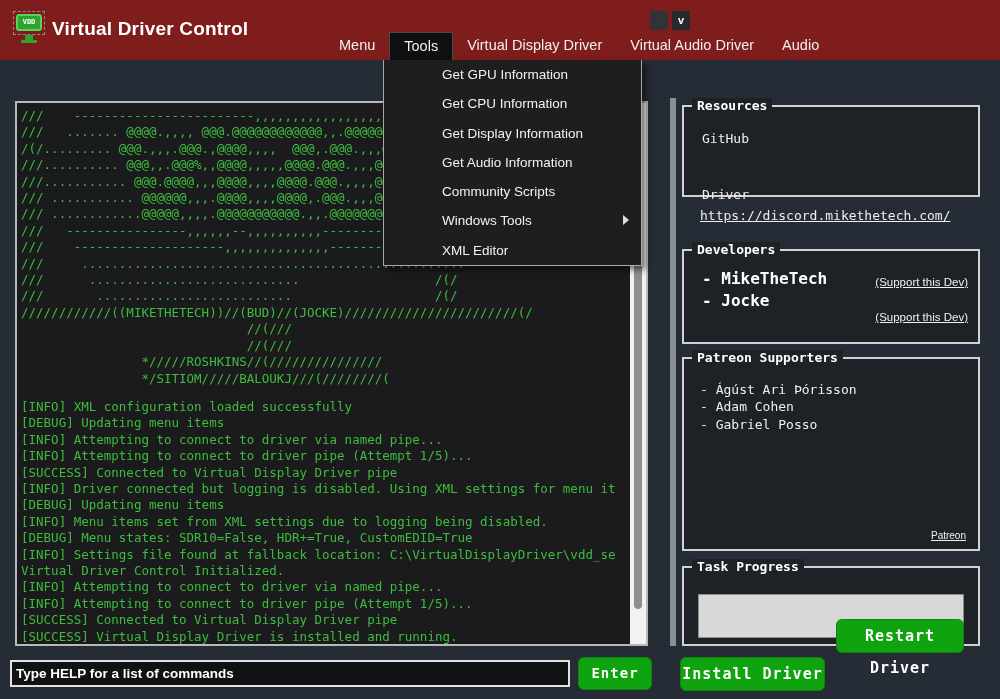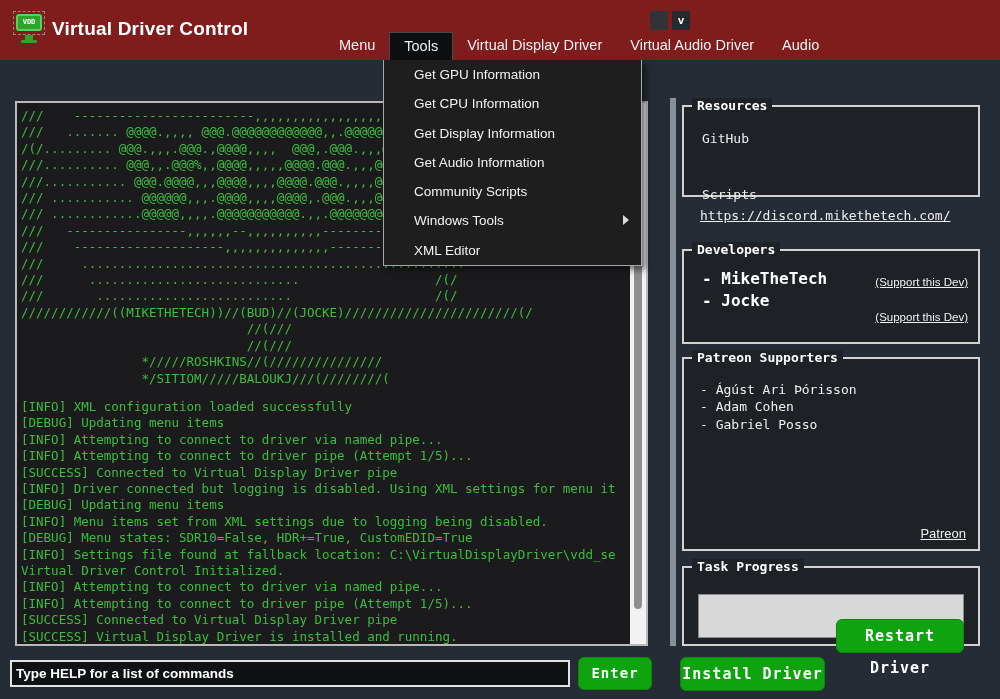--- a/index.html
+++ b/index.html
@@ -18,21 +18,21 @@
   .swatch{position:absolute;left:650px;top:11px;width:18px;height:19px;background:#303439;}
   .chev-btn{position:absolute;left:672px;top:11px;width:18px;height:19px;background:#26292e;color:#fff;font-size:11px;font-weight:bold;text-align:center;line-height:19px;}
 
   
   .menubar{position:absolute;left:325px;top:32px;height:28px;display:flex;align-items:stretch;color:#f0f0f0;font-size:14.5px;}
   .menu-item{padding:5px 14px 12px 14px;white-space:nowrap;cursor:default;}
   .menu-item.active{background:#0e0f11;border:1px solid #46494e;border-bottom:none;}
 
   
   .dropdown{position:absolute;left:383px;top:60px;width:259px;background:#1e1e1f;border:1px solid #a8a8a8;border-top:none;box-shadow:4px 4px 6px rgba(0,0,0,.5);z-index:20;}
-  .dd-item{position:relative;height:29.3px;line-height:29.3px;padding-left:30px;color:#f2f2f2;font-size:13.5px;white-space:nowrap;}
+  .dd-item{position:relative;height:29.3px;line-height:29.3px;padding-left:58px;color:#f2f2f2;font-size:13.5px;white-space:nowrap;}
   .dd-arrow{position:absolute;right:12px;top:9px;width:0;height:0;border-left:6px solid #dddddd;border-top:5px solid transparent;border-bottom:5px solid transparent;}
 
   
   .console{position:absolute;left:15px;top:101px;width:633px;height:545px;background:#1b1b1d;border:2px solid #b9b9b9;overflow:hidden;}
   .term{position:absolute;left:4px;color:#3dbd3d;font-family:"DejaVu Sans Mono",monospace;font-size:12.5px;line-height:16.4px;white-space:pre;}
   .art{top:5px;}
   .logs{top:296px;}
   .scroll-track{position:absolute;right:0;top:0;width:16px;height:100%;background:#f2f2f2;}
   .scroll-thumb{position:absolute;left:4px;top:3px;width:8px;height:503px;background:#8f8f8f;border-radius:4px;}
 
@@ -52,21 +52,21 @@
   .res-link{position:absolute;left:16px;text-decoration:underline;white-space:nowrap;cursor:pointer;}
   .lbl-github{top:24px;} .lnk-github{top:45px;}
   .lbl-discord{top:80px;} .lnk-discord{top:101px;}
 
   .dev-name{position:absolute;left:18px;font-family:"DejaVu Sans Mono",monospace;font-weight:bold;font-size:16px;color:#ffffff;white-space:nowrap;}
   .dev-support{position:absolute;right:10px;font-family:"Liberation Sans",sans-serif;font-size:11.5px;color:#f0f0f0;text-decoration:underline;white-space:nowrap;cursor:pointer;}
   .dev1{top:18px;} .sup1{top:25px;}
   .dev2{top:40px;} .sup2{top:60px;}
 
   .patreon-list{position:absolute;left:16px;top:22px;font-family:"DejaVu Sans Mono",monospace;font-size:13px;color:#eeeeee;line-height:17.3px;white-space:pre;}
-  .patreon-link{position:absolute;right:12px;bottom:8px;font-size:13px;color:#f0f0f0;font-family:"Liberation Sans",sans-serif;text-decoration:underline;cursor:pointer;}
+  .patreon-link{position:absolute;right:12px;bottom:8px;font-size:10px;color:#f0f0f0;font-family:"Liberation Sans",sans-serif;text-decoration:underline;cursor:pointer;}
 
   .progress{position:absolute;left:14px;top:26px;width:266px;height:44px;background:#d8d8d8;border:1px solid #8b8b8b;}
 
   
   .cmd-input{position:absolute;left:10px;top:660px;width:560px;height:27px;background:#0f1113;border:2px solid #e3e3e3;color:#ffffff;font-family:"Liberation Sans",sans-serif;font-size:13.5px;font-weight:bold;padding:0 4px;outline:none;}
   .btn{position:absolute;background:#0fa30f;border:1px solid #0c870c;border-radius:6px;color:#ffffff;font-family:"DejaVu Sans Mono",monospace;font-weight:bold;text-align:center;cursor:pointer;}
   .btn-enter{left:578px;top:657px;width:74px;height:33px;font-size:14px;line-height:31px;letter-spacing:1px;}
   .btn-install{left:680px;top:657px;width:145px;height:34px;font-size:15px;line-height:32px;letter-spacing:1px;}
   .btn-restart{left:836px;top:619px;width:128px;height:34px;font-size:15px;line-height:32px;letter-spacing:1px;}
 </style>
@@ -114,21 +114,21 @@
       <span class="dd-arrow"></span>
     </div>
     <div class="dd-item">XML Editor</div>
   </div>
 
   <div class="splitter"></div>
 
   <div class="gbox box-resources">
     <div class="gbox-label">Resources</div>
     <div class="mono res-label lbl-github">GitHub</div>
-    <div class="mono res-label lbl-discord">Scripts</div>
+    <div class="mono res-label lbl-discord">Driver</div>
     <div class="mono res-link lnk-discord">https://discord.mikethetech.com/</div>
   </div>
 
   <div class="gbox box-developers">
     <div class="gbox-label">Developers</div>
     <div class="dev-name dev1">- MikeTheTech</div>
     <div class="dev-support sup1">(Support this Dev)</div>
     <div class="dev-name dev2">- Jocke</div>
     <div class="dev-support sup2">(Support this Dev)</div>
   </div>

